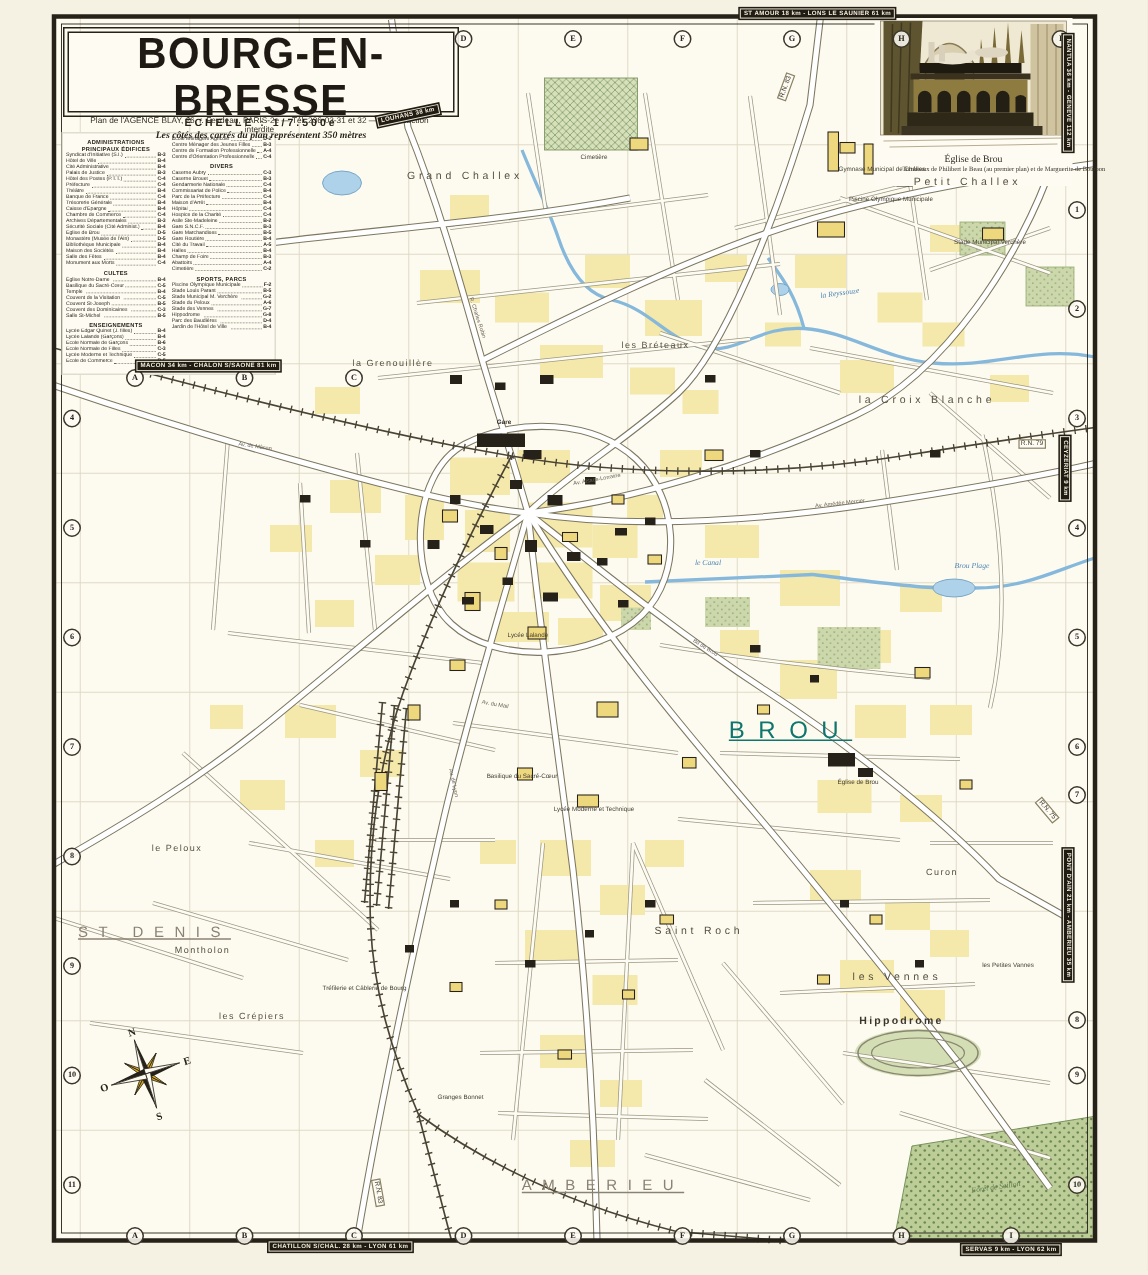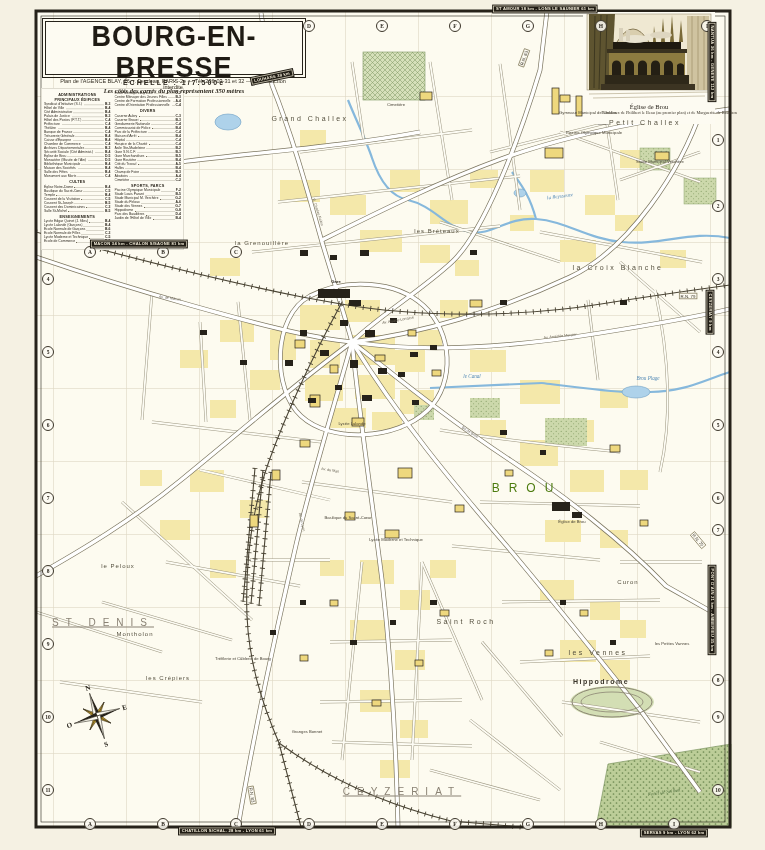--- a/index.html
+++ b/index.html
@@ -42,21 +42,21 @@
     background:rgba(253,251,242,.88);transform:translate(-50%,-50%);z-index:40;}
 
   
   .edge-badge{position:absolute;background:#201c14;color:#f3edda;font-weight:700;font-size:6px;
     letter-spacing:.4px;padding:1px 3px;border:0.6px solid #e8e2cc;box-shadow:0 0 0 1.5px #201c14;
     white-space:nowrap;z-index:45;}
 
   
   .lbl{position:absolute;white-space:nowrap;z-index:35;color:#4a443a;}
   .district{font-size:10px;letter-spacing:7px;color:#8a8274;text-decoration:underline;}
-  .district-xl{font-size:12px;letter-spacing:9px;color:#4d7c0f;}
+  .district-xl{font-size:16px;letter-spacing:9px;color:#0f766e;text-decoration:underline;}
   .quarter{font-size:7px;letter-spacing:2.5px;color:#55503f;}
   .quarter-sm{font-size:6px;letter-spacing:1px;color:#55503f;}
   .place-bold{font-size:7px;font-weight:700;letter-spacing:1.5px;color:#3b362b;}
   .tiny{font-size:6px;color:#443f33;}
   .tiny-bold{font-size:6px;font-weight:700;color:#332e24;}
   .water{font-family:"Liberation Serif",serif;font-style:italic;font-size:6px;color:#4f87b5;}
   .green{font-family:"Liberation Serif",serif;font-style:italic;font-size:6px;color:#5e7a4a;}
   .street{font-size:6px;color:#6a6456;}
   .route{font-size:5.5px;color:#3f3a2e;background:#fdfbf2;border:0.4px solid #8a8264;padding:0 1px;}
 
@@ -794,21 +794,21 @@
       <div class="edge-badge" style="left: 674px; top: 833px; transform: translate(-50%, -50%) rotate(0deg) scale(0.68);">SERVAS 9 km - LYON 62 km</div>
     </div>
   <div id="label-layer">
       <div class="lbl quarter" style="left: 310px; top: 118px; transform: translate(-50%, -50%) rotate(0deg) scale(1);">Grand Challex</div>
       <div class="lbl quarter" style="left: 645px; top: 122px; transform: translate(-50%, -50%) rotate(0deg) scale(1);">Petit Challex</div>
       <div class="lbl quarter" style="left: 618px; top: 267px; transform: translate(-50%, -50%) rotate(0deg) scale(1);">la Croix Blanche</div>
       <div class="lbl district-xl" style="left: 527px; top: 488px; transform: translate(-50%, -50%) rotate(0deg) scale(1);">BROU</div>
       <div class="lbl quarter" style="left: 466px; top: 621px; transform: translate(-50%, -50%) rotate(0deg) scale(1);">Saint Roch</div>
       <div class="lbl quarter" style="left: 598px; top: 652px; transform: translate(-50%, -50%) rotate(0deg) scale(1);">les Vennes</div>
       <div class="lbl district" style="left: 103px; top: 622px; transform: translate(-50%, -50%) rotate(0deg) scale(1);">ST DENIS</div>
-      <div class="lbl district" style="left: 402px; top: 791px; transform: translate(-50%, -50%) rotate(0deg) scale(1);">CEYZERIAT</div>
+      <div class="lbl district" style="left: 402px; top: 791px; transform: translate(-50%, -50%) rotate(0deg) scale(1);">AMBERIEU</div>
       <div class="lbl quarter-sm" style="left: 628px; top: 582px; transform: translate(-50%, -50%) rotate(0deg) scale(1);">Curon</div>
       <div class="lbl quarter-sm" style="left: 118px; top: 566px; transform: translate(-50%, -50%) rotate(0deg) scale(1);">le Peloux</div>
       <div class="lbl quarter-sm" style="left: 135px; top: 634px; transform: translate(-50%, -50%) rotate(0deg) scale(1);">Montholon</div>
       <div class="lbl quarter-sm" style="left: 168px; top: 678px; transform: translate(-50%, -50%) rotate(0deg) scale(1);">les Crépiers</div>
       <div class="lbl quarter-sm" style="left: 437px; top: 231px; transform: translate(-50%, -50%) rotate(0deg) scale(1);">les Bréteaux</div>
       <div class="lbl quarter-sm" style="left: 262px; top: 243px; transform: translate(-50%, -50%) rotate(0deg) scale(1);">la Grenouillère</div>
       <div class="lbl place-bold" style="left: 601px; top: 681px; transform: translate(-50%, -50%) rotate(0deg) scale(1);">Hippodrome</div>
       <div class="lbl tiny" style="left: 672px; top: 644px; transform: translate(-50%, -50%) rotate(0deg) scale(0.7);">les Petites Vannes</div>
       <div class="lbl tiny" style="left: 243px; top: 659px; transform: translate(-50%, -50%) rotate(0deg) scale(0.7);">Tréfilerie et Câblerie de Bourg</div>
       <div class="lbl tiny" style="left: 307px; top: 732px; transform: translate(-50%, -50%) rotate(0deg) scale(0.7);">Granges Bonnet</div>

